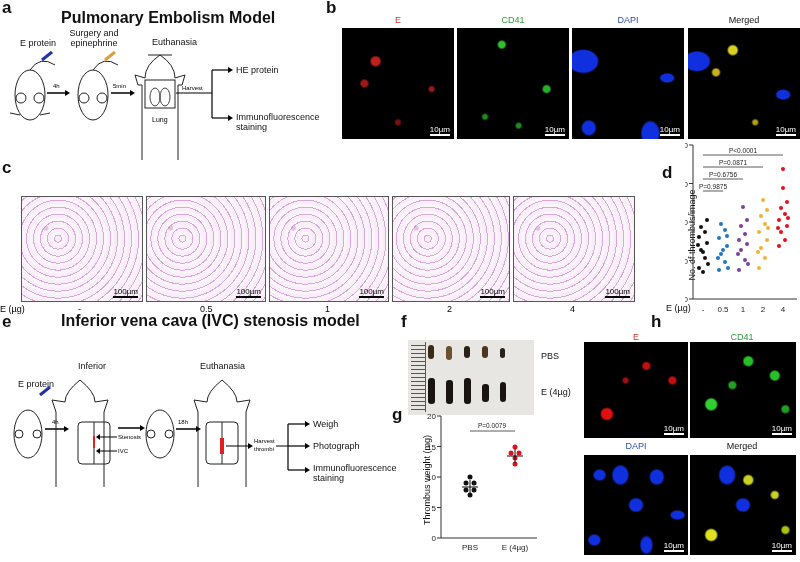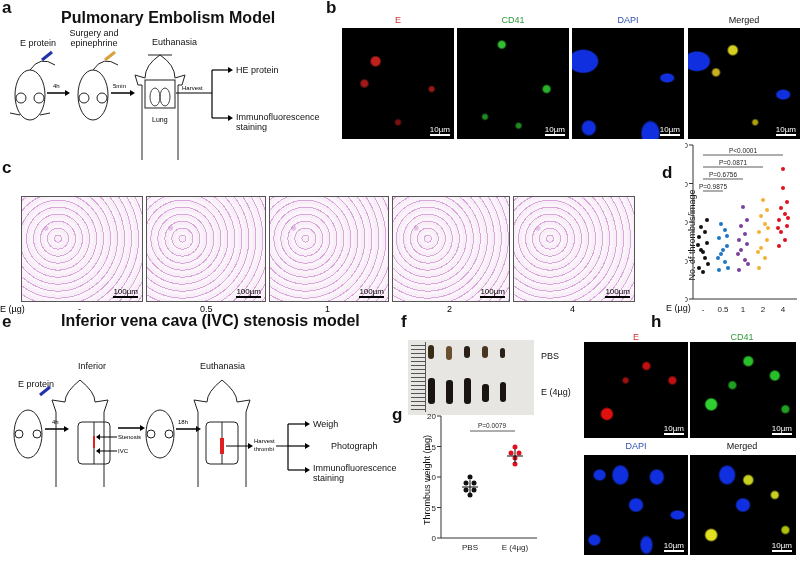--- a/index.html
+++ b/index.html
@@ -262,21 +262,21 @@
   <line x1="276" y1="74" x2="288" y2="74" stroke="#000"></line>
   <line x1="288" y1="52" x2="288" y2="98" stroke="#000" stroke-width="1.2"></line>
   <line x1="288" y1="52" x2="305" y2="52" stroke="#000" stroke-width="1.2"></line>
     <polygon points="305,49 310,52 305,55" fill="#000"></polygon>
   <line x1="288" y1="74" x2="305" y2="74" stroke="#000" stroke-width="1.2"></line>
     <polygon points="305,71 310,74 305,77" fill="#000"></polygon>
   <line x1="288" y1="98" x2="305" y2="98" stroke="#000" stroke-width="1.2"></line>
     <polygon points="305,95 310,98 305,101" fill="#000"></polygon>
 </svg>
 <div class="abs small" style="left:313px;top:419px">Weigh</div>
-<div class="abs small" style="left:331px;top:441px">Photograph</div>
+<div class="abs small" style="left:313px;top:441px">Photograph</div>
 <div class="abs small" style="left:313px;top:463px"><span>Immunofluorescence</span><br><span>staining</span></div>
 
 <div class="abs plabel" style="left:401px;top:312px">f</div>
 <div class="abs" style="left:408px;top:340px;width:126px;height:75px;background:#e8e6e2">
   <div class="abs" style="left:3px;top:2px;width:14px;height:70px;border-right:1px solid #555;background:repeating-linear-gradient(#e8e6e2 0 3px,#555 3px 4px)"></div>
   <div class="abs" style="left:20px;top:5px;width:6px;height:14px;background:#3a2a18;border-radius:3px"></div>
   <div class="abs" style="left:38px;top:6px;width:6px;height:14px;background:#6b5030;border-radius:3px"></div>
   <div class="abs" style="left:56px;top:6px;width:6px;height:12px;background:#2a2018;border-radius:3px"></div>
   <div class="abs" style="left:74px;top:6px;width:6px;height:12px;background:#4a3520;border-radius:3px"></div>
   <div class="abs" style="left:92px;top:8px;width:5px;height:10px;background:#2a2018;border-radius:3px"></div>

